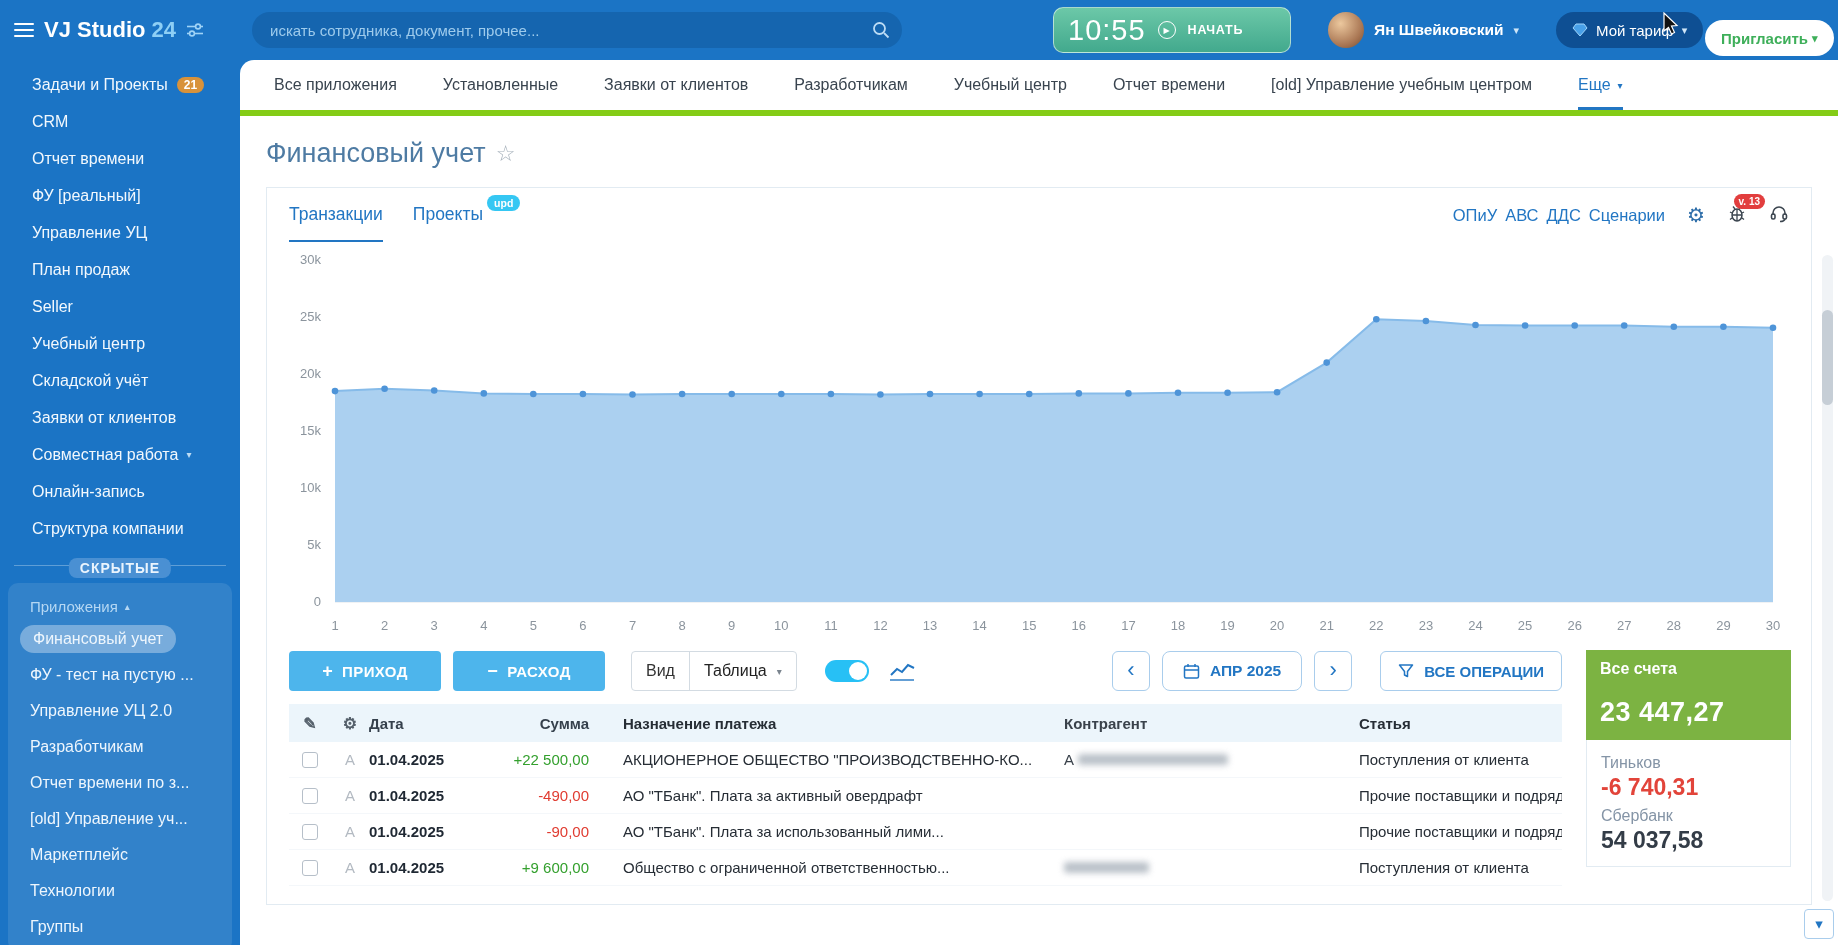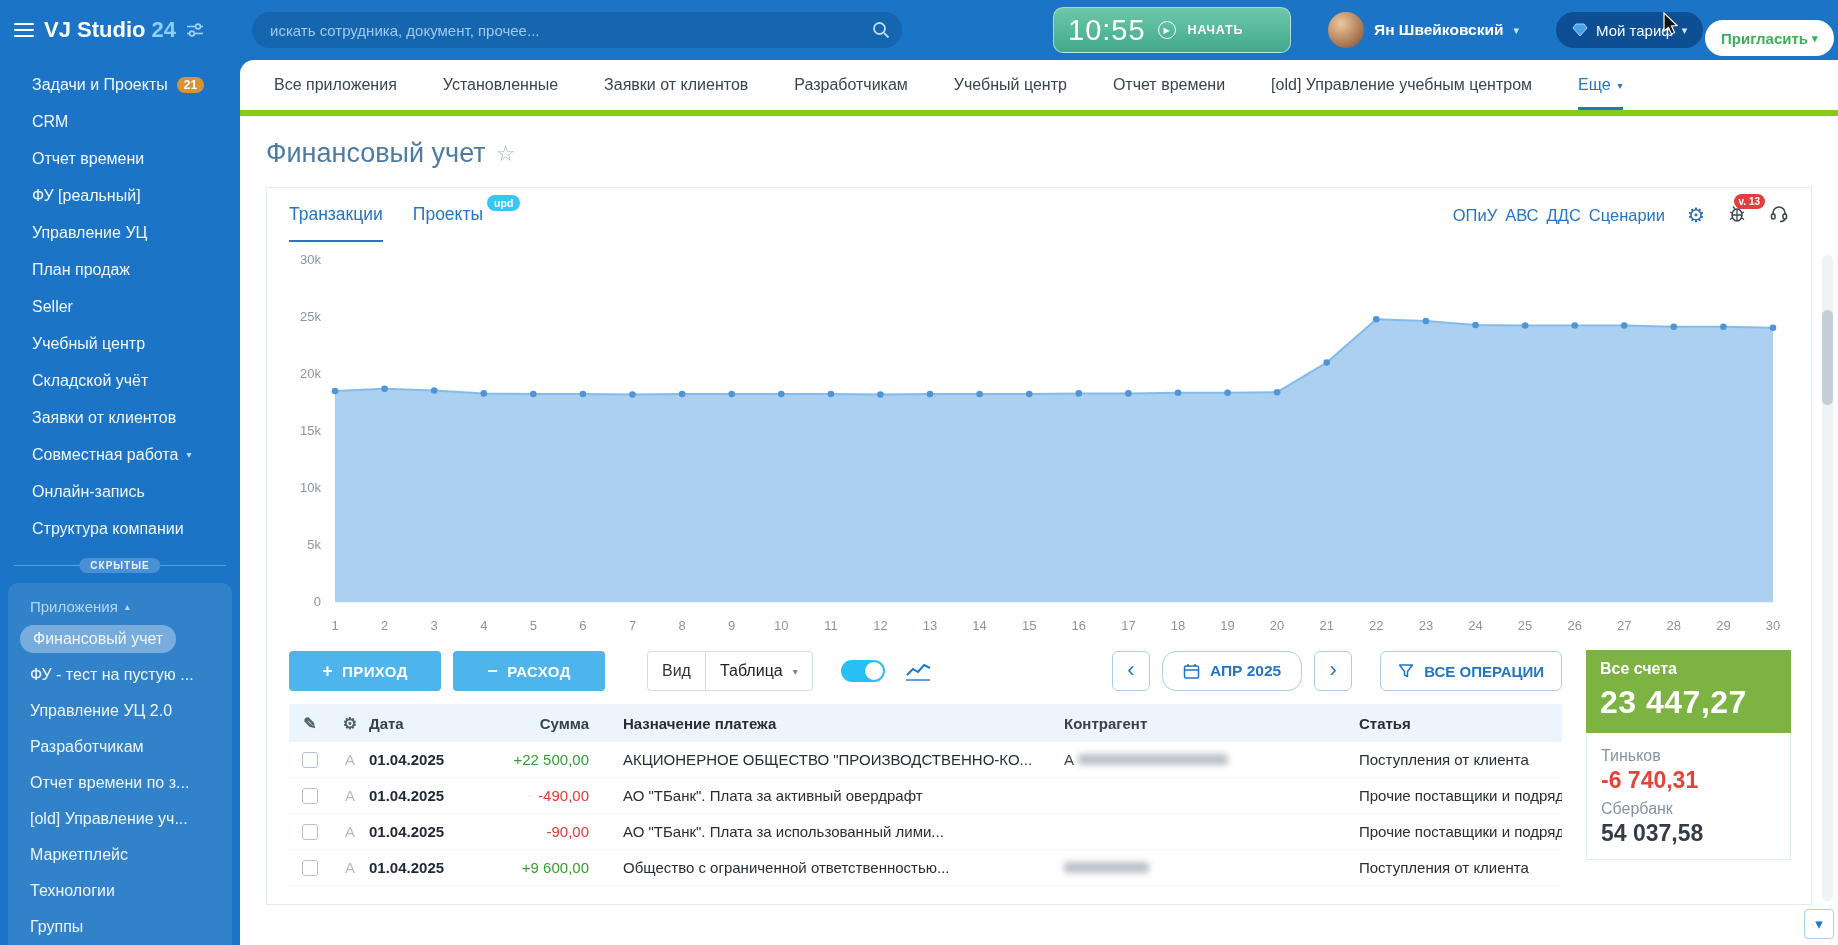--- a/index.html
+++ b/index.html
@@ -35,21 +35,21 @@
   .chev-g2{color:#3eaf5a;font-size:11px}
 
   
   .sidebar{position:absolute;top:60px;left:0;width:240px;bottom:0;overflow:hidden;padding-top:6px}
   .sb-item{height:37px;display:flex;align-items:center;padding:0 18px 0 32px;color:#f2f8fd;font-size:16px;cursor:pointer}
   .sb-badge{margin-left:9px;background:#d8923a;color:#fff;font-size:12px;font-weight:bold;border-radius:9px;padding:2px 7px;line-height:1}
   .sb-chev{margin-left:8px;color:#bcdcf4;font-size:10px}
   .hidden-divider{position:relative;margin:10px 14px;height:16px}
   .hidden-divider .line{position:absolute;left:0;right:0;top:8px;border-top:1px solid rgba(255,255,255,.3)}
   .hidden-pill{position:absolute;left:50%;transform:translateX(-50%);top:1px;background:#4a90d3;color:#eaf4fd;
-               font-size:10px;font-weight:bold;letter-spacing:1px;padding:2px 11px;border-radius:8px;cursor:pointer}
+               font-size:14px;font-weight:bold;letter-spacing:1px;padding:2px 11px;border-radius:8px;cursor:pointer}
   .apps-section{margin:4px 8px 0;background:rgba(255,255,255,.10);border-radius:10px;padding:8px 0 6px}
   .apps-header{height:30px;display:flex;align-items:center;gap:7px;padding-left:22px;color:#b5d7f3;font-size:15px;cursor:pointer}
   .apps-chev{font-size:10px;color:#b5d7f3}
   .app-item{height:36px;display:flex;align-items:center;padding-left:22px;color:#eef6fd;font-size:16px;cursor:pointer}
   .app-item.active{padding-left:12px}
   .app-pill{background:rgba(255,255,255,.34);border-radius:15px;padding:5px 13px}
 
   
   .main{position:absolute;top:60px;left:240px;right:0;bottom:0;background:#fff;border-top-left-radius:14px;overflow:hidden}
   .top-tabs{height:56px;display:flex;align-items:center;gap:46px;padding:0 34px;border-bottom:6px solid #84cc16}
@@ -75,31 +75,31 @@
   .headset-wrap{cursor:pointer}
 
   #chart-area{height:396px;margin:2px 10px 0 6px;position:relative}
 
   .lower{display:flex;align-items:flex-start;gap:24px;padding:10px 20px 18px 22px}
   .lower-left{flex:1;min-width:0}
   .toolbar{display:flex;align-items:center;gap:12px;height:42px}
   .btn-flow{width:152px;height:40px;border:none;border-radius:4px;background:#4db5ec;color:#fff;font-size:15px;font-weight:bold;
             letter-spacing:.4px;display:flex;align-items:center;justify-content:center;gap:9px;cursor:pointer;font-family:"Liberation Sans",sans-serif}
   .pm{font-size:18px;font-weight:bold}
-  .view-control{margin-left:30px;height:40px;border:1px solid #d3dbe2;border-radius:4px;display:flex;align-items:stretch;background:#fff}
+  .view-control{margin-left:14px;height:40px;border:1px solid #d3dbe2;border-radius:4px;display:flex;align-items:stretch;background:#fff}
   .view-label{padding:0 14px;display:flex;align-items:center;color:#333;font-size:16px;border-right:1px solid #d3dbe2}
   .view-select{padding:0 14px;display:flex;align-items:center;gap:10px;color:#222;font-size:16px;cursor:pointer}
   .chev-gray{font-size:10px;color:#7a848e}
   .toggle{margin-left:16px;width:44px;height:22px;border-radius:11px;background:#27c0f5;position:relative;cursor:pointer;flex:none}
   .knob{position:absolute;top:2px;right:2px;width:18px;height:18px;border-radius:50%;background:#fff}
   .chart-ic{margin-left:8px;cursor:pointer}
   .spacer{flex:1}
   .nav-btn{width:38px;height:40px;border:1px solid #a9cdec;border-radius:6px;background:#fff;color:#2276c3;font-size:22px;
            display:flex;align-items:center;justify-content:center;cursor:pointer;padding-bottom:3px;font-family:"Liberation Sans",sans-serif}
-  .period-btn{height:40px;padding:0 20px;border:1px solid #a9cdec;border-radius:14px;background:#fff;color:#2276c3;
+  .period-btn{height:40px;padding:0 20px;border:1px solid #a9cdec;border-radius:8px;background:#fff;color:#2276c3;
               font-size:15.5px;font-weight:bold;display:flex;align-items:center;gap:10px;cursor:pointer;font-family:"Liberation Sans",sans-serif}
   .filter-btn{margin-left:16px;height:40px;padding:0 17px;border:1px solid #a9cdec;border-radius:6px;background:#fff;color:#2276c3;
               font-size:15px;font-weight:bold;display:flex;align-items:center;gap:10px;cursor:pointer;font-family:"Liberation Sans",sans-serif}
 
   .dtable{margin-top:12px;font-size:15px}
   .thead{display:flex;align-items:center;background:#ecf5fb;height:38px;font-weight:bold;color:#35404c}
   .trow{display:flex;align-items:center;height:36px;border-bottom:1px solid #f4f7fa;background:#fff}
   .cell{flex:none}
   .c-check{width:42px;display:flex;justify-content:center}
   .c-mark{width:38px;color:#b3bac2;text-align:center}
@@ -111,21 +111,21 @@
   .c-purpose{width:455px;padding-left:28px;color:#262d35;white-space:nowrap;overflow:hidden}
   .c-party{width:295px;padding-left:14px;color:#3a424b;display:flex;align-items:center;gap:4px}
   .c-cat{flex:1;padding-left:14px;color:#262d35;white-space:nowrap;overflow:hidden}
   .checkbox{width:16px;height:16px;border:1px solid #b6bfc9;border-radius:3px;background:#fff;cursor:pointer;display:inline-block}
   .hdr-icon{font-size:16px;color:#55606b;cursor:pointer}
   .blur-bar{display:inline-block;height:11px;border-radius:3px;background:#aeb6bf;filter:blur(3px);opacity:.85}
 
   .accounts{width:205px;flex:none}
   .acc-total{background:#7cb342;color:#fff;padding:10px 14px 12px}
   .acc-total-label{font-size:16px;font-weight:600}
-  .acc-total-value{font-size:32px;font-weight:bold;letter-spacing:.5px;margin-top:6px}
+  .acc-total-value{font-size:27px;font-weight:bold;letter-spacing:.5px;margin-top:19px}
   .acc-body{border:1px solid #e2ebf2;border-top:none;padding:8px 14px 12px}
   .acc-name{color:#8494a6;font-size:16px;margin-top:6px}
   .acc-val{font-size:23px;font-weight:bold;color:#333c47;margin-top:2px}
   .acc-val.neg{color:#e2443a}
 
   .vscroll{position:absolute;right:5px;top:195px;bottom:44px;width:11px;background:#f0f3f6;border-radius:6px}
   .vthumb{position:absolute;top:55px;left:0;width:11px;height:95px;background:#c6ced6;border-radius:6px;cursor:pointer}
   .scroll-down-btn{position:absolute;right:4px;bottom:6px;width:30px;height:30px;border:1px solid #a9cdec;border-radius:4px;
                    background:#fff;color:#2276c3;font-size:15px;cursor:pointer;display:flex;align-items:center;justify-content:center;font-family:"Liberation Sans",sans-serif}
   .cursor{position:absolute;left:1662px;top:12px;z-index:50;pointer-events:none}

